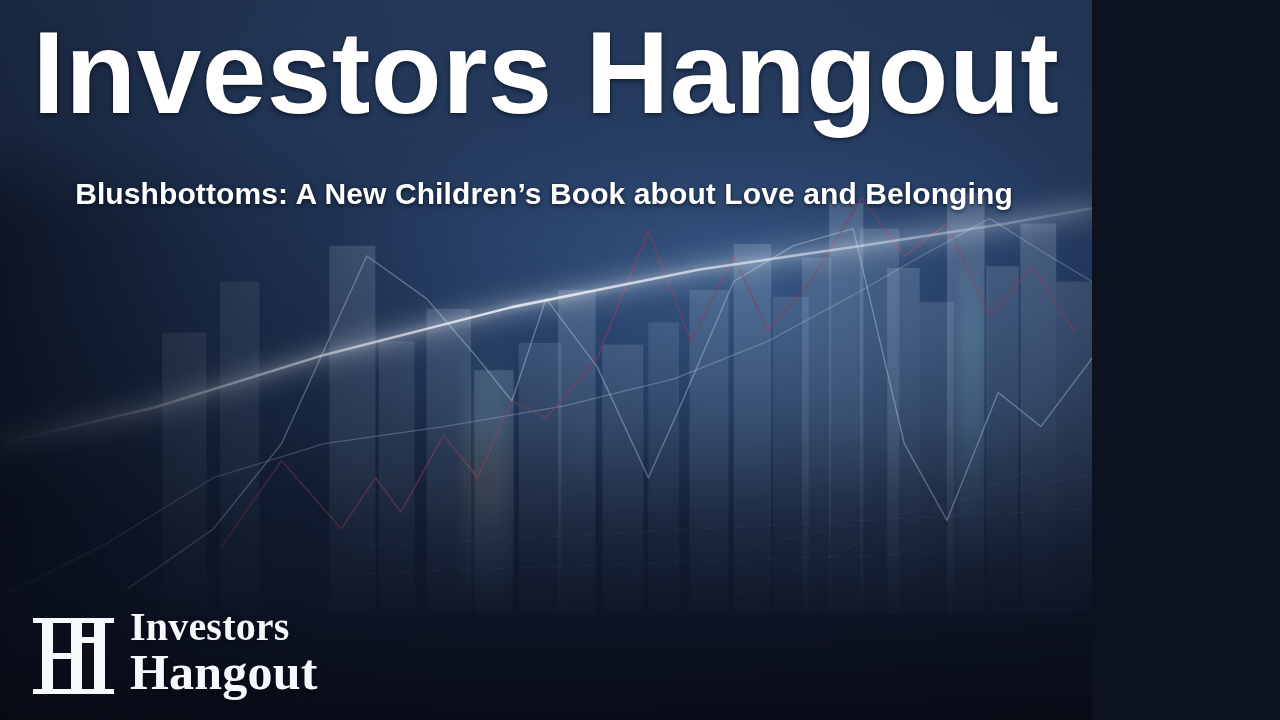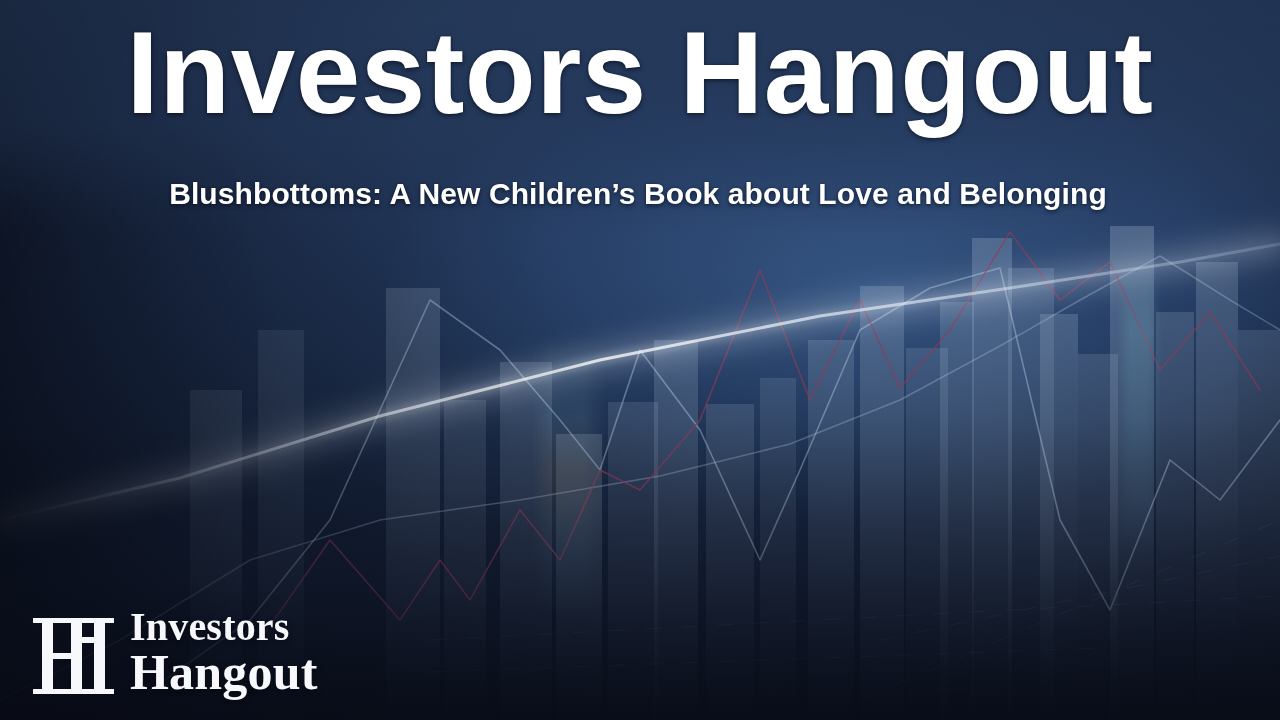--- a/index.html
+++ b/index.html
@@ -3,21 +3,21 @@
 <meta charset="utf-8">
 <title>Investors Hangout</title>
 <style>
   html, body {
     margin: 0;
     padding: 0;
     background: #0d1220;
   }
   #stage {
     position: relative;
-    width: 1280px;
+    width: 1092px;
     height: 720px;
     overflow: hidden;
     background: #ef4444;
     font-family: "Liberation Sans", sans-serif;
   }
 
   
   .bg-layer {
     position: absolute;
     inset: 0;

